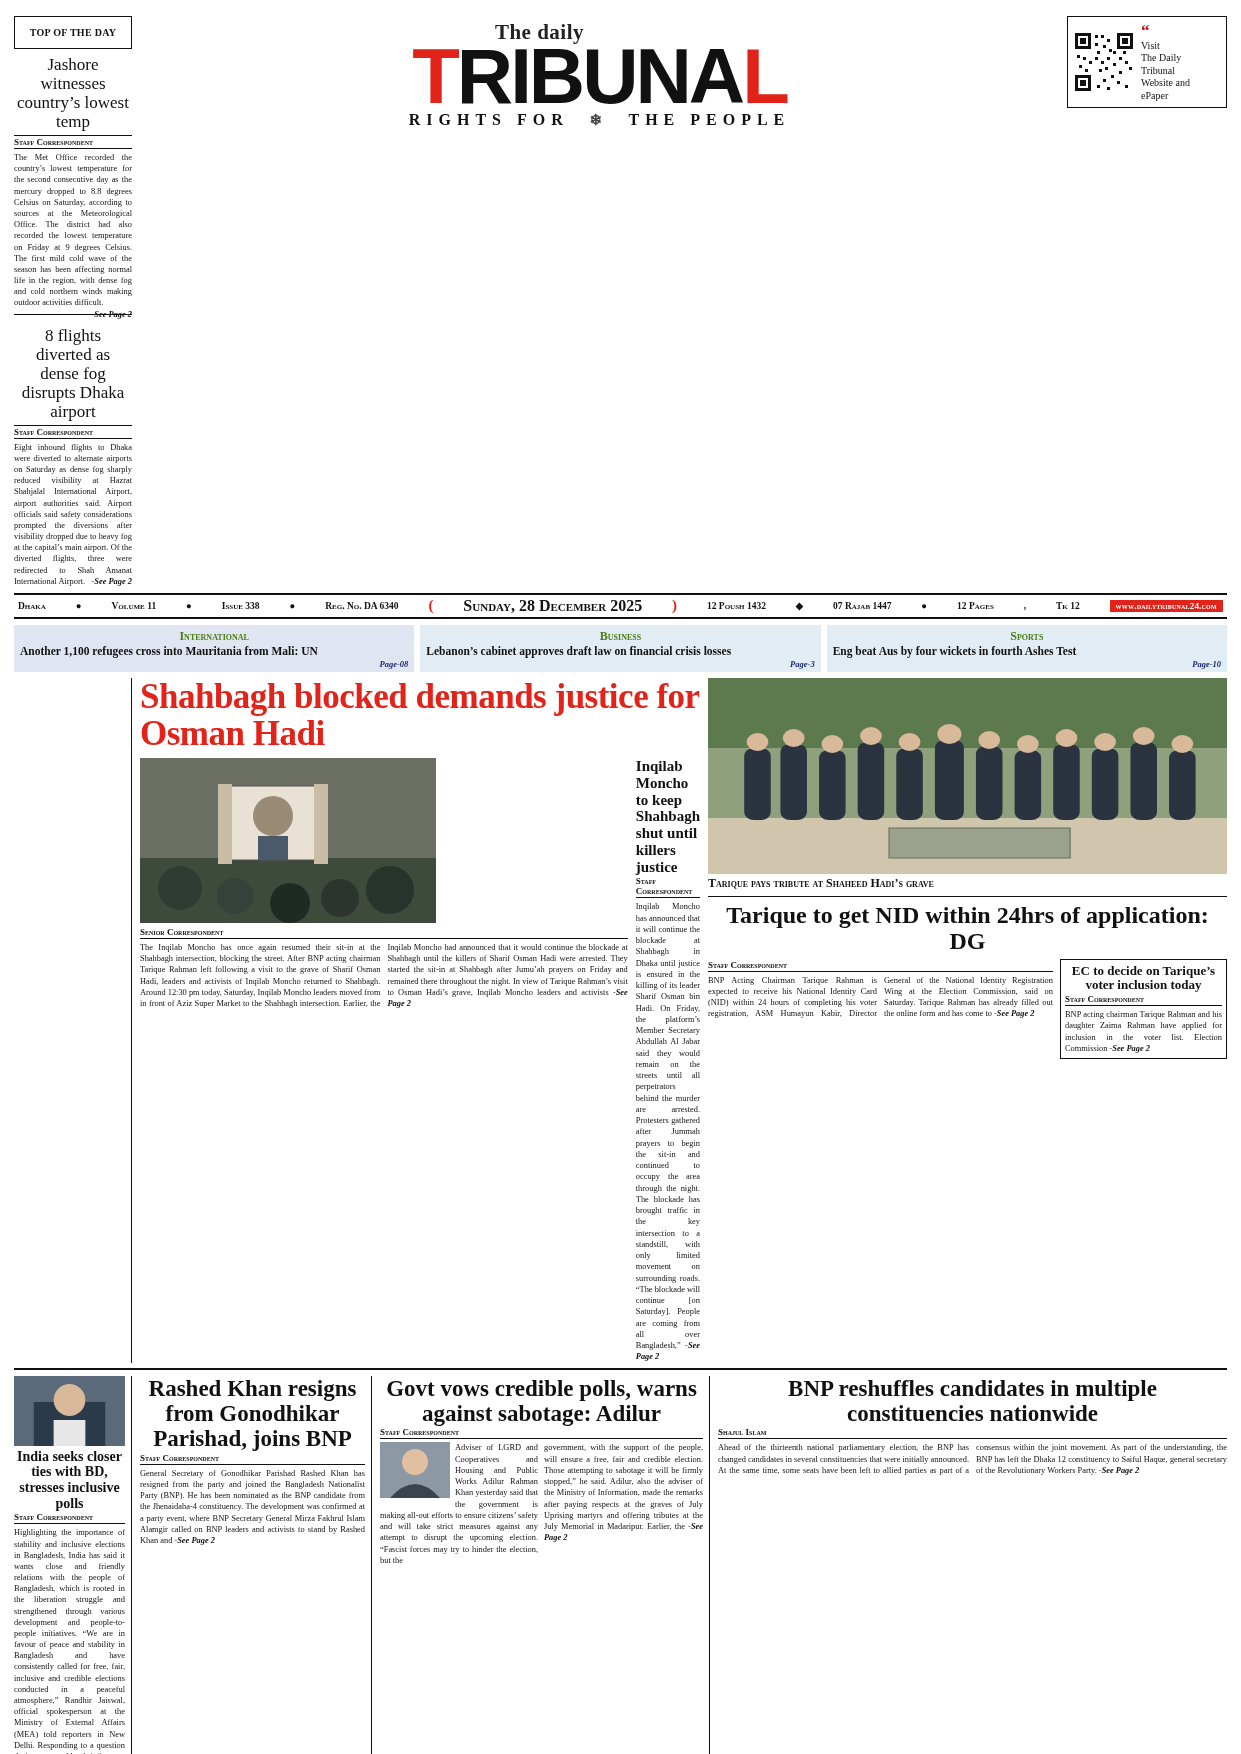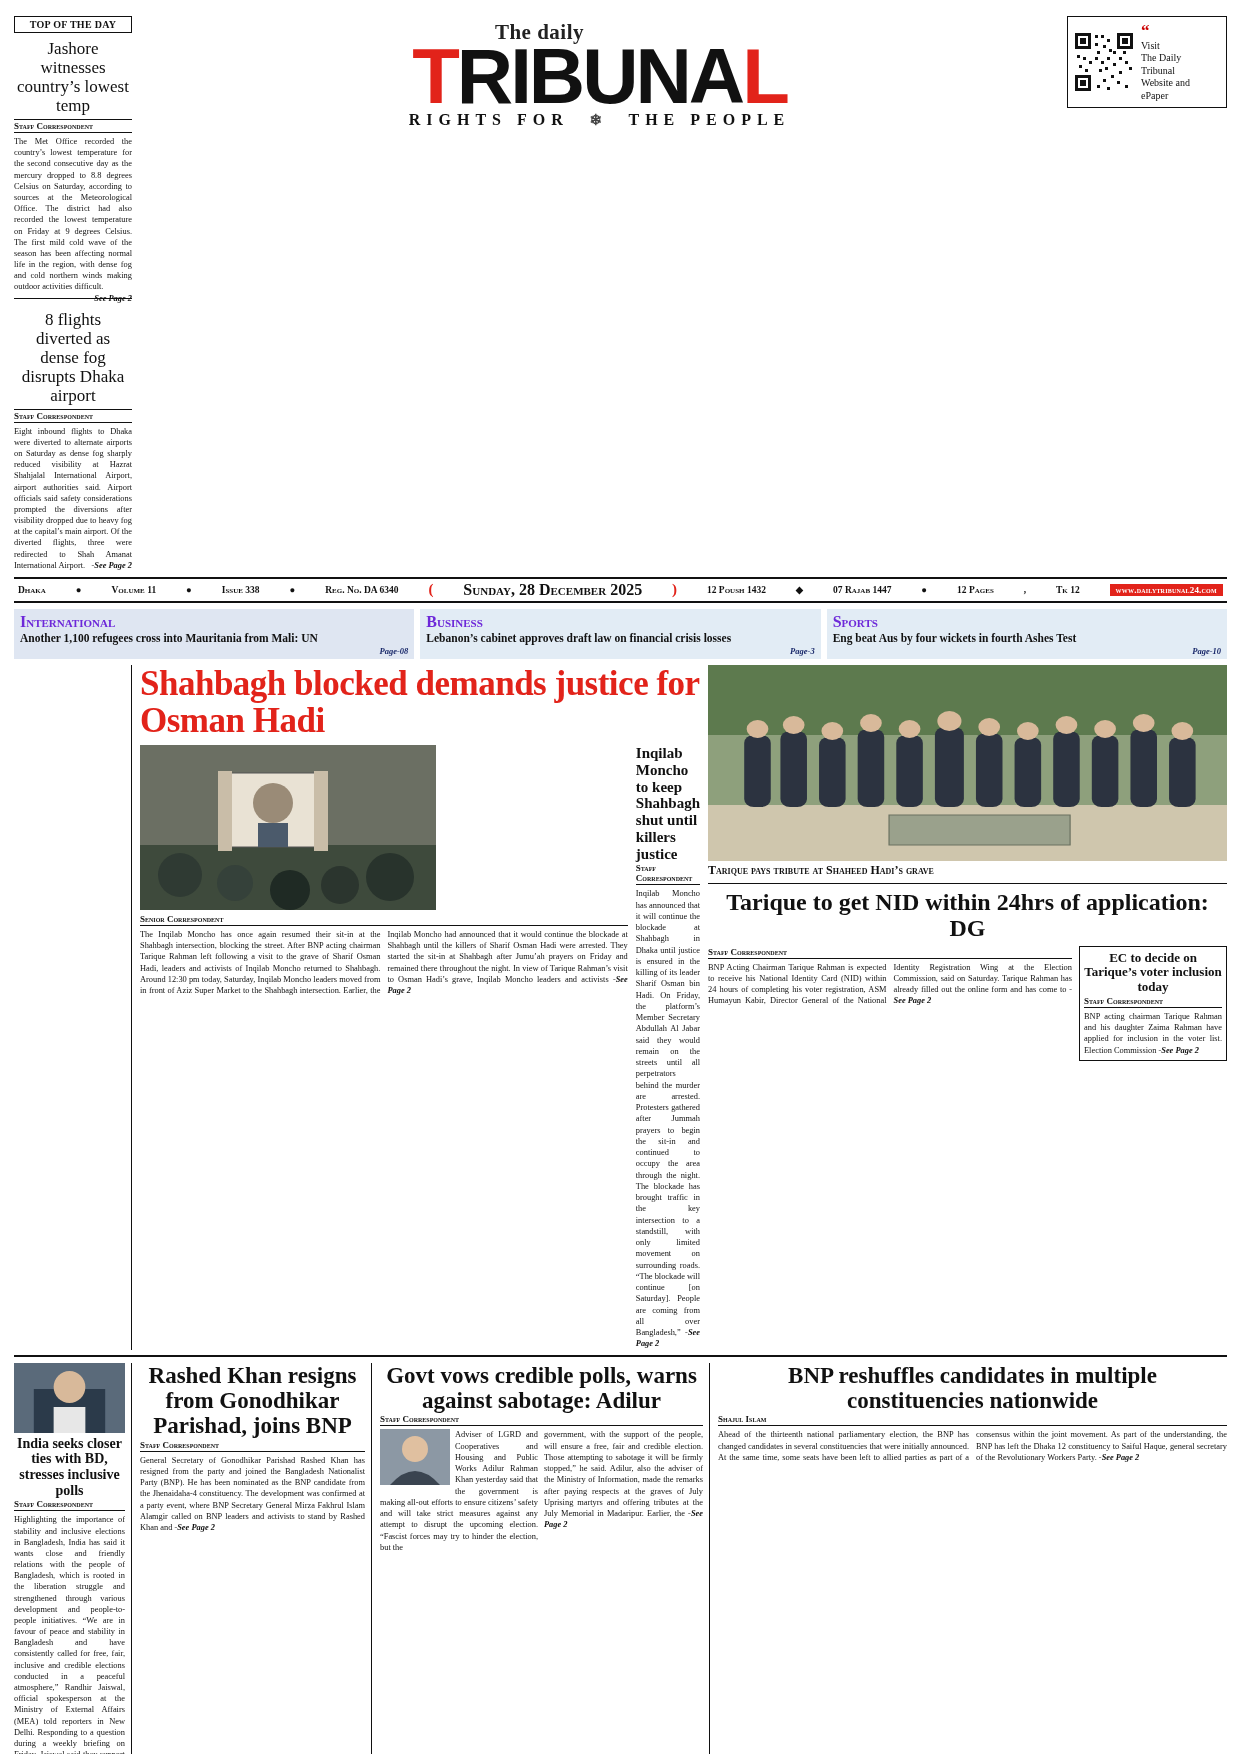--- a/index.html
+++ b/index.html
@@ -11,21 +11,21 @@
     font-family: "Liberation Serif", serif;
     color: #111;
   }
   .page { width: 1241px; height: 1754px; padding: 10px 14px; position: relative; }
 
   
   .masthead { display: flex; align-items: flex-start; justify-content: space-between; padding: 6px 0 0 0; }
   .tod-box { width: 118px; }
   .tod-label {
     border: 1.5px solid #111; background: #fff; font-family: "Liberation Serif", serif;
-    font-weight: bold; font-size: 10px; text-align: center; letter-spacing: .3px; padding: 2px 0;
+    font-weight: bold; font-size: 10px; text-align: center; letter-spacing: .3px; padding: 10px 0;
   }
   .tod-head {
     font-family: "Liberation Serif", serif; font-size: 17px; line-height: 1.12; text-align: center;
     padding: 6px 2px 4px 2px; border-bottom: 1.5px solid #111;
   }
   .byline {
     font-family: "Liberation Serif", serif; font-variant: small-caps; font-weight: bold;
     font-size: 9px; border-bottom: 1px solid #111; padding: 1px 0; margin-bottom: 3px;
   }
   .mini-body { font-size: 8.4px; line-height: 1.33; text-align: justify; }
@@ -60,21 +60,21 @@
     font-size: 9.5px; padding: 2px 4px; font-variant: small-caps; font-weight: bold;
   }
   .infobar .date { font-size: 16px; }
   .infobar .red-link { background: #e2231a; color: #fff; padding: 1px 6px; font-size: 9px; letter-spacing: .2px; }
   .paren { color: #e2231a; font-size: 15px; font-weight: bold; }
 
   
   .teasers { display: flex; gap: 6px; margin-top: 6px; }
   .teaser { flex: 1; background: #dfe6f2; padding: 4px 6px 3px 6px; position: relative; }
   .teaser.b2 { background: #e2ecf5; }
-  .teaser-k { font-variant: small-caps; font-weight: bold; font-size: 16px; color: #6d28d9; }
+  .teaser-k { font-variant: small-caps; font-weight: bold; font-size: 12px; color: #4d7c0f; text-align: center; }
   .teaser-t { font-size: 11.5px; line-height: 1.2; font-weight: bold; margin-top: 1px; }
   .teaser-p { font-size: 8.5px; font-style: italic; text-align: right; color: #1b2a6b; font-weight: bold; }
 
   
   .rule { border-top: 1px solid #111; margin: 5px 0; }
   .rule2 { border-top: 2px solid #111; margin: 5px 0; }
   .col-body { font-size: 8.4px; line-height: 1.34; text-align: justify; }
   .col-body .seepage { font-style: italic; font-weight: bold; }
   .ph { background: #b9c4cd; position: relative; overflow: hidden; }
 
@@ -325,21 +325,21 @@
       <div class="rule"></div>
       <div class="right-head">Tarique to get NID within 24hrs of application: DG</div>
       <div style="display:flex; gap:7px; margin-top:4px">
         <div style="flex:1">
           <div class="byline">Staff Correspondent</div>
           <div class="col-body two-col">
             <span>BNP Acting Chairman Tarique Rahman is expected to receive his National Identity Card (NID) within 24 hours of completing his voter registration, ASM Humayun Kabir, Director General of the National Identity Registration Wing at the Election Commission, said on Saturday. Tarique Rahman has already filled out the online form and has come to</span>
             <span class="seepage">-See Page 2</span>
           </div>
         </div>
-        <div class="ec-box" style="width:148px">
+        <div class="ec-box" style="width:167px">
           <div class="ec-head">EC to decide on Tarique’s voter inclusion today</div>
           <div class="byline">Staff Correspondent</div>
           <div class="col-body">
             <span>BNP acting chairman Tarique Rahman and his daughter Zaima Rahman have applied for inclusion in the voter list. Election Commission</span>
             <span class="seepage">-See Page 2</span>
           </div>
         </div>
       </div>
     </div>
   </div>

